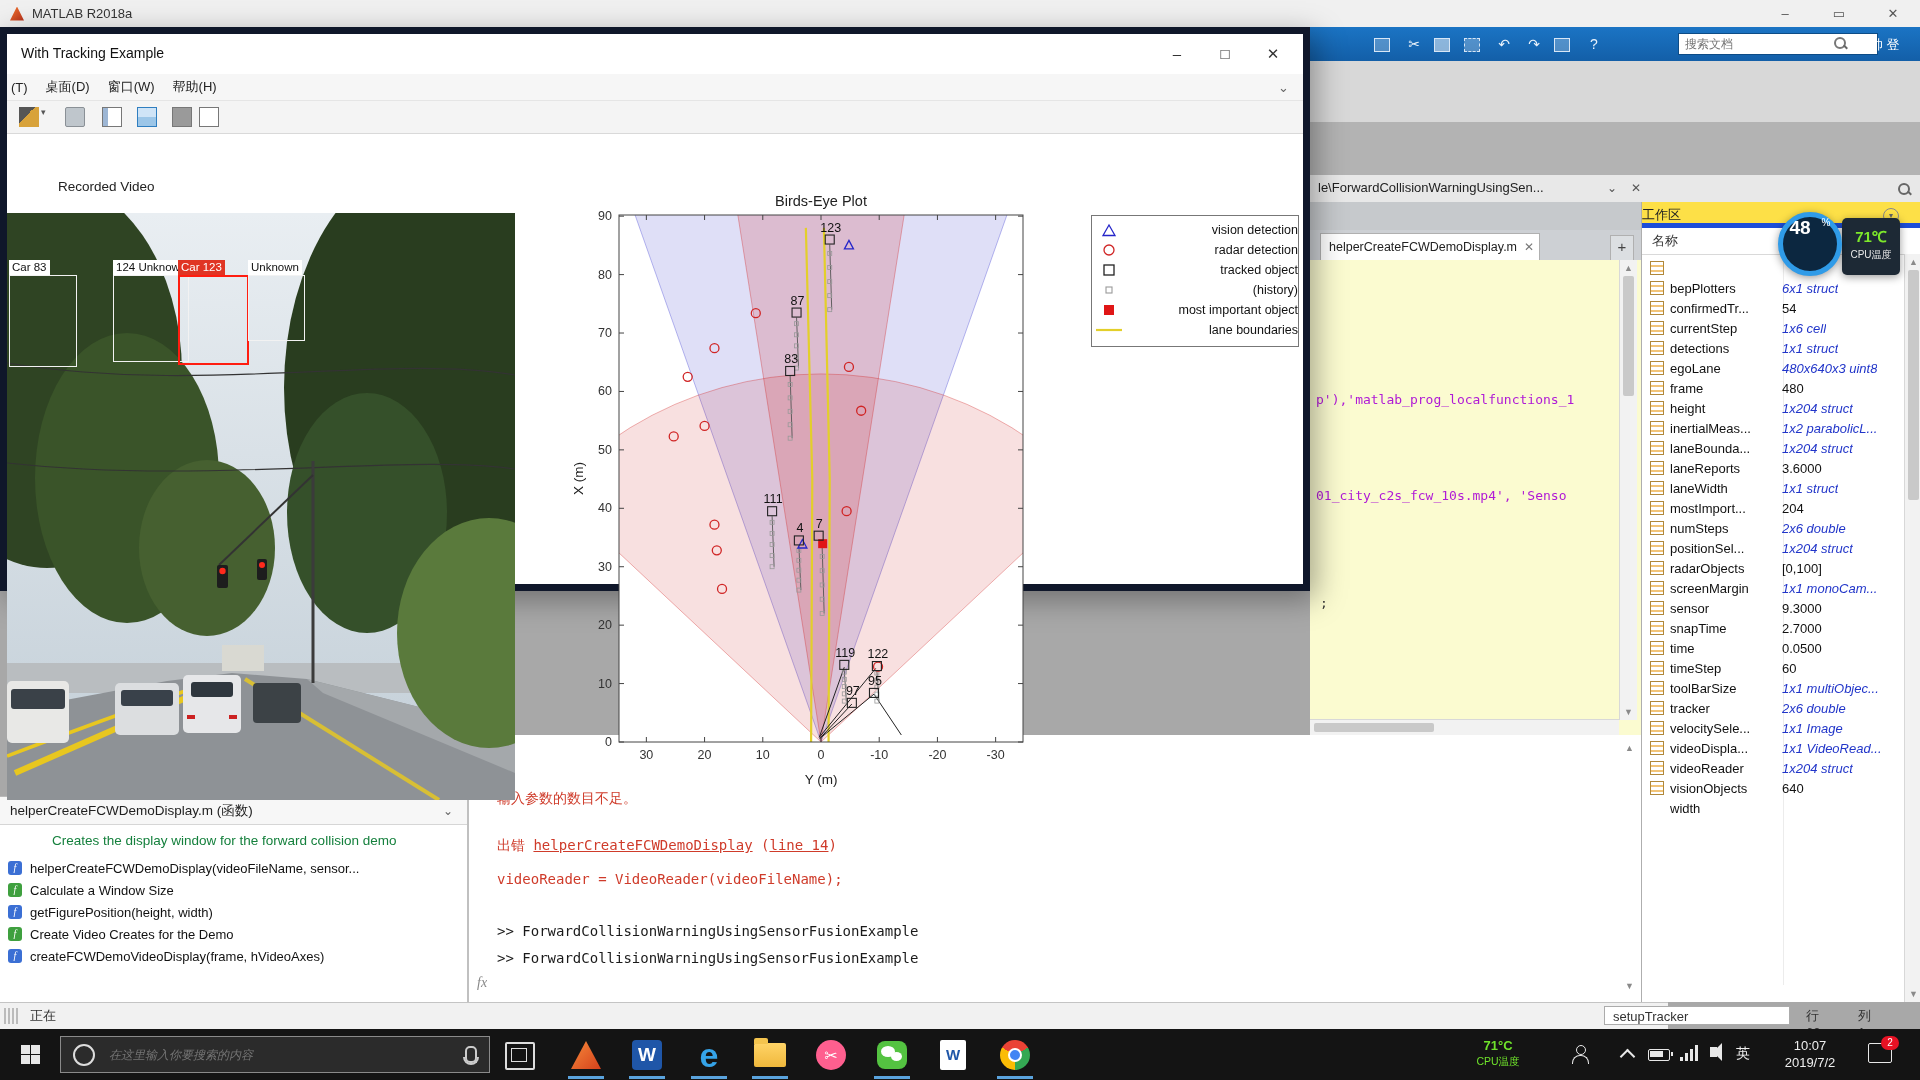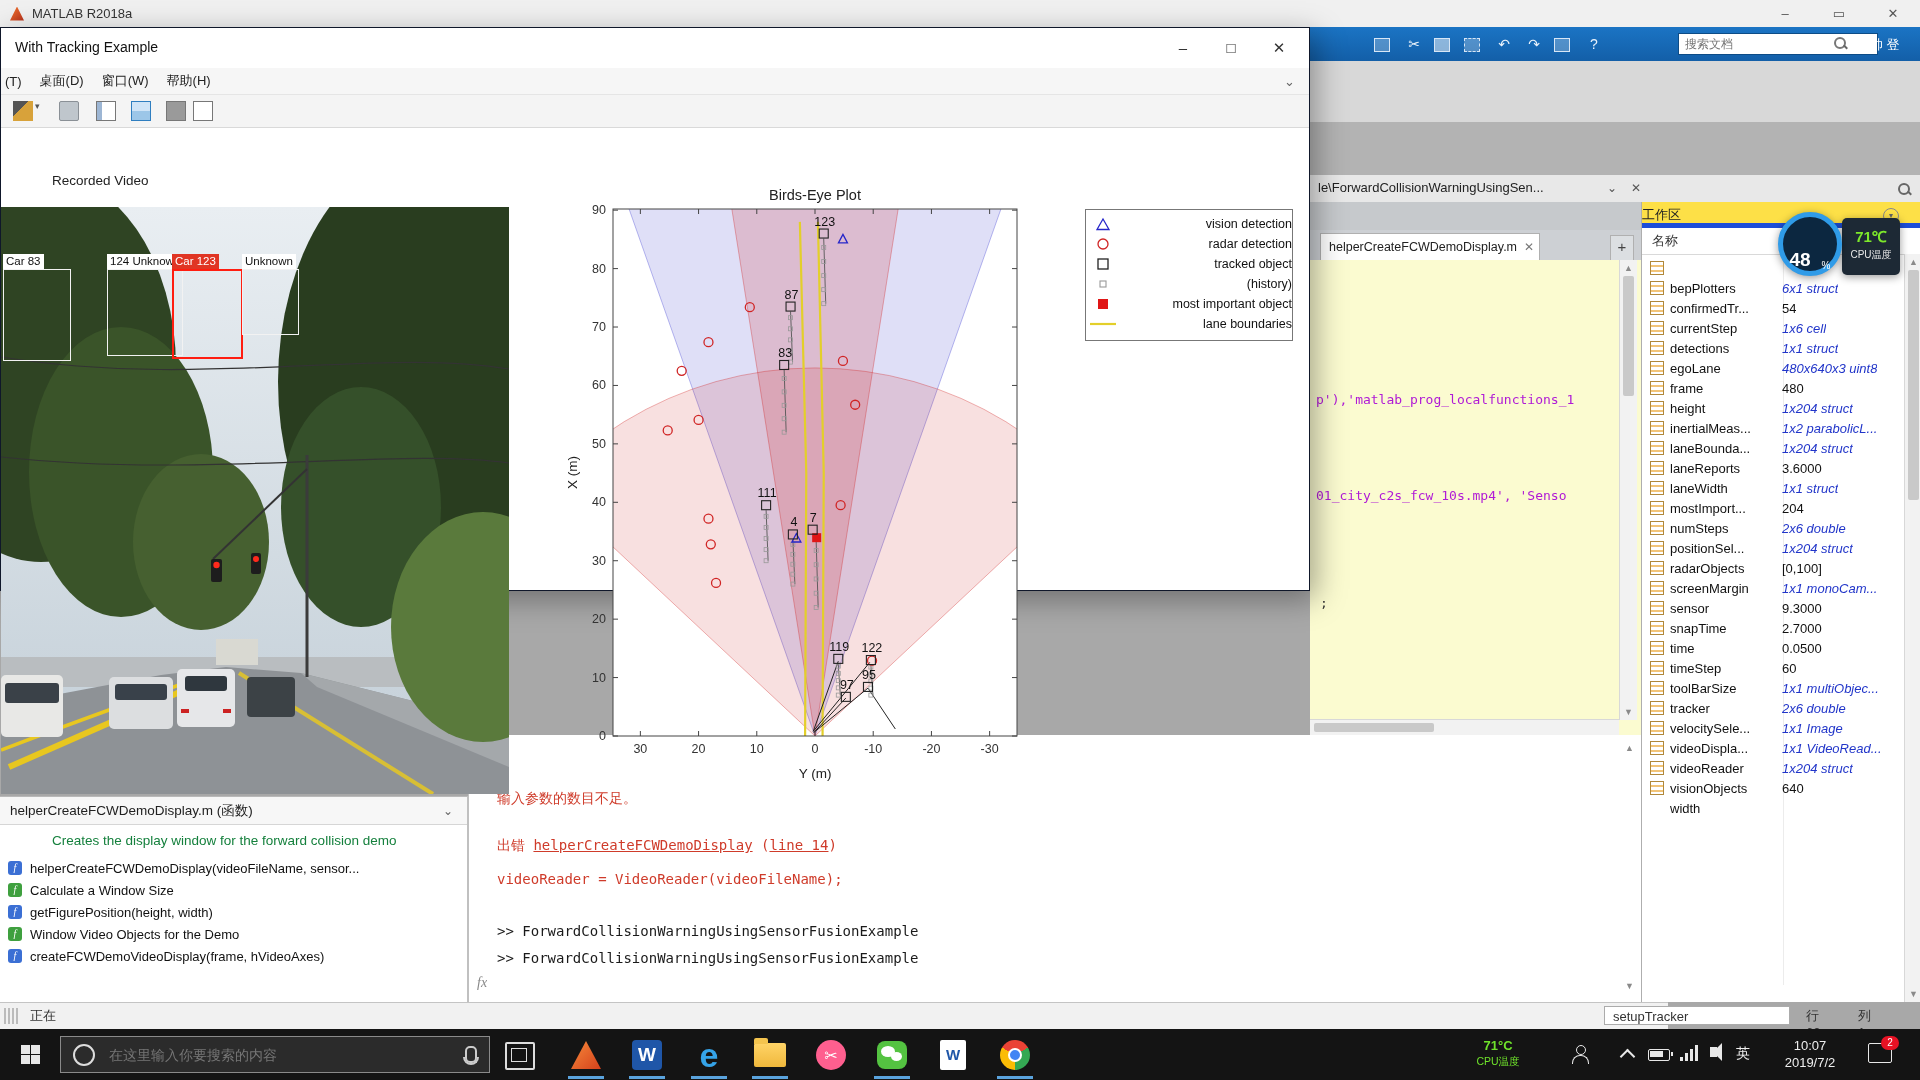--- a/index.html
+++ b/index.html
@@ -67,21 +67,21 @@
   .ws-rows{position:absolute;left:0;top:56px;width:262px;}
   .ws-row{display:flex;align-items:center;height:20px;font-size:13px;padding-left:8px;}
   .ws-icon{width:12px;height:12px;border:1px solid #b0883a;margin-right:6px;flex:0 0 auto;
     background:linear-gradient(#fff 0 3px,#f2c478 3px 5px,#fff 5px 8px,#f2c478 8px 10px,#fff 10px);}
   .ws-name{width:112px;overflow:hidden;white-space:nowrap;color:#111;margin-top:40px;}
   .ws-val{white-space:nowrap;overflow:hidden;color:#111;}
   .ws-val.struct{color:#2135c9;font-style:italic;}
   .ws-divider{position:absolute;left:141px;top:52px;bottom:17px;width:1px;background:#ececec;}
 
   .cpu-circle{left:1778px;top:212px;width:64px;height:64px;border-radius:50%;z-index:60;
-    background:#0c2740;border:5px solid #2f9be8;box-sizing:border-box;display:flex;align-items:flex-end;justify-content:center;
+    background:#0c2740;border:5px solid #2f9be8;box-sizing:border-box;display:flex;align-items:flex-start;justify-content:center;
     color:#fff;font-size:19px;font-weight:bold;box-shadow:0 2px 8px rgba(0,0,0,.4);gap:10px;}
   .cpu-circle small{font-size:10px;font-weight:normal;margin-left:1px;}
   .cpu-badge{left:1842px;top:218px;width:58px;height:57px;background:#1d2935;border-radius:5px;z-index:59;
     box-shadow:0 2px 8px rgba(0,0,0,.4);text-align:center;color:#fff;}
   .cpu-badge .t{color:#7de82b;font-size:15px;font-weight:bold;margin-top:8px;}
   .cpu-badge .l{font-size:10px;margin-top:2px;color:#e8e8e8;}
 
   .func{left:0;top:796px;width:468px;height:236px;background:#fff;border-top:1px solid #b9b9b9;border-right:1px solid #c0c0c0;box-sizing:border-box;}
   .func-header{position:absolute;left:0;top:0;width:100%;height:28px;background:#f7f7f7;border-bottom:1px solid #d6d6d6;
     font-size:13.5px;color:#222;line-height:28px;padding-left:10px;box-sizing:border-box;}
@@ -94,21 +94,21 @@
   .fi-blue{background:#3b6fd4;} .fi-green{background:#3fa03f;}
 
   .status{left:0;top:1002px;width:1668px;height:27px;background:#f1f1f1;border-top:1px solid #c4c4c4;font-size:13px;color:#333;}
   .grip{position:absolute;left:4px;top:5px;width:14px;height:16px;
     background:repeating-linear-gradient(90deg,#bbb 0 2px,transparent 2px 4px);}
   .st-box{position:absolute;left:1604px;top:3px;width:186px;height:19px;background:#fff;border:1px solid #ababab;
     line-height:19px;padding-left:8px;box-sizing:border-box;}
   .st-line{position:absolute;top:4px;}
 
   
-  .figwin{left:0;top:27px;width:1310px;height:564px;background:#fff;border:1px solid #0f172a;box-sizing:border-box;
+  .figwin{left:0;top:27px;width:1310px;height:564px;background:#fff;border:7px solid #0f172a;box-sizing:border-box;
     box-shadow:6px 8px 28px rgba(0,0,0,.35);z-index:40;}
   .fig-title{position:absolute;left:0;top:0;width:100%;height:40px;background:#fff;border-bottom:1px solid #e3e3e3;
     font-size:14px;color:#111;}
   .fig-title .t{position:absolute;left:14px;top:11px;}
   .fig-ctrls{position:absolute;right:6px;top:0;height:40px;display:flex;}
   .fig-ctrls div{width:48px;text-align:center;line-height:40px;font-size:15px;color:#333;}
   .fig-menu{position:absolute;left:0;top:40px;width:100%;height:27px;background:#f6f6f6;border-bottom:1px solid #e5e5e5;
     font-size:13px;color:#222;display:flex;align-items:center;gap:18px;padding-left:4px;box-sizing:border-box;}
   .fig-toolbar{position:absolute;left:0;top:67px;width:100%;height:32px;background:#f4f4f4;border-bottom:1px solid #d9d9d9;}
   .tb-i{position:absolute;top:6px;width:20px;height:20px;box-sizing:border-box;}
@@ -129,21 +129,21 @@
   .taskbar{left:0;top:1029px;width:1920px;height:51px;background:#141414;z-index:80;}
   .tb-start{position:absolute;left:0;top:0;width:60px;height:51px;}
   .winlogo{position:absolute;left:21px;top:16px;width:19px;height:19px;
     background:conic-gradient(#fff 0 360deg);
     -webkit-mask:linear-gradient(#000,#000);
     display:grid;grid-template-columns:9px 9px;grid-template-rows:9px 9px;gap:1px;background:none;}
   .winlogo span{background:#e8e8e8;}
   .tb-search{position:absolute;left:60px;top:7px;width:430px;height:37px;background:#2b2b2b;border:1px solid #8a8a8a;
     box-sizing:border-box;display:flex;align-items:center;}
   .cortana{width:18px;height:18px;border:2px solid #ddd;border-radius:50%;margin:0 12px 0 12px;flex:0 0 auto;}
-  .tb-search input{background:transparent;border:none;outline:none;color:#cfcfcf;font-size:14px;width:320px;}
+  .tb-search input{background:transparent;border:none;outline:none;color:#cfcfcf;font-size:12px;width:320px;font-style:italic;}
   .mic{position:absolute;right:12px;top:9px;width:8px;height:13px;border:2px solid #ccc;border-radius:5px;}
   .mic::after{content:"";position:absolute;left:-4px;top:9px;width:12px;height:6px;border:2px solid #ccc;border-top:none;border-radius:0 0 8px 8px;}
   .taskview{position:absolute;left:505px;top:13px;width:26px;height:24px;border:2px solid #ddd;border-radius:2px;}
   .taskview::after{content:"";position:absolute;left:4px;top:4px;width:14px;height:12px;border:1.5px solid #ddd;}
   .app{position:absolute;top:5px;width:44px;height:42px;display:flex;align-items:center;justify-content:center;}
   .app .ul{position:absolute;left:4px;bottom:-3px;width:36px;height:3px;background:#5aa3dd;}
   .ic-matlab{width:30px;height:28px;background:linear-gradient(135deg,#f78a3a,#d4411c);clip-path:polygon(50% 0,100% 100%,0 100%);}
   .ic-word{width:30px;height:30px;border-radius:4px;background:#1f56a8;color:#fff;font-weight:bold;font-size:19px;
     display:flex;align-items:center;justify-content:center;}
   .ic-edge{color:#35a3e8;font-size:34px;font-weight:bold;line-height:30px;}
@@ -433,21 +433,21 @@
         <div class="func-item">
           <span class="fi-icon fi-green">f</span>
           <span>Calculate a Window Size</span>
         </div>
         <div class="func-item">
           <span class="fi-icon fi-blue">f</span>
           <span>getFigurePosition(height, width)</span>
         </div>
         <div class="func-item">
           <span class="fi-icon fi-green">f</span>
-          <span>Window Video Objects for the Demo</span>
+          <span>Create Video Creates for the Demo</span>
         </div>
         <div class="func-item">
           <span class="fi-icon fi-blue">f</span>
           <span>createFCWDemoVideoDisplay(frame, hVideoAxes)</span>
         </div>
       </div>
   </div>
 
   <div class="abs status">
     <div class="grip"></div>

